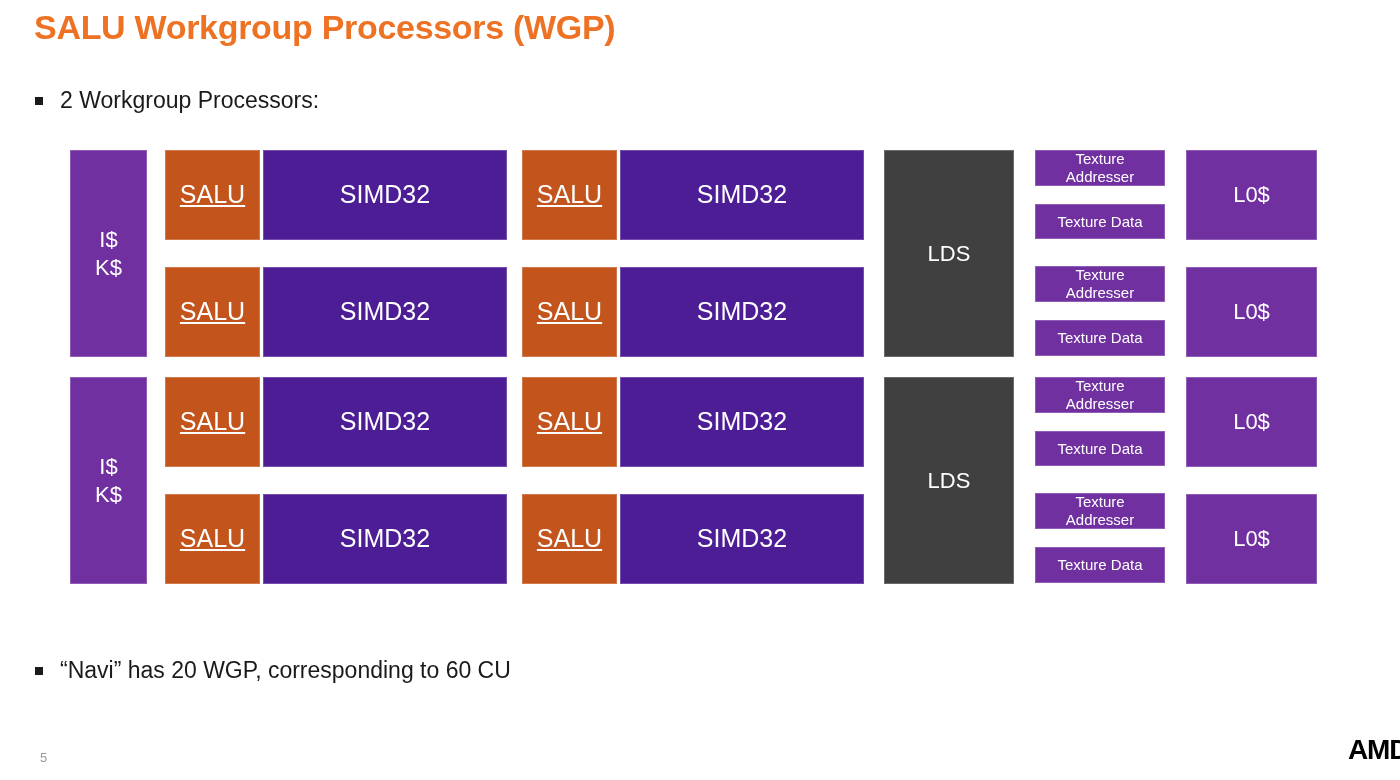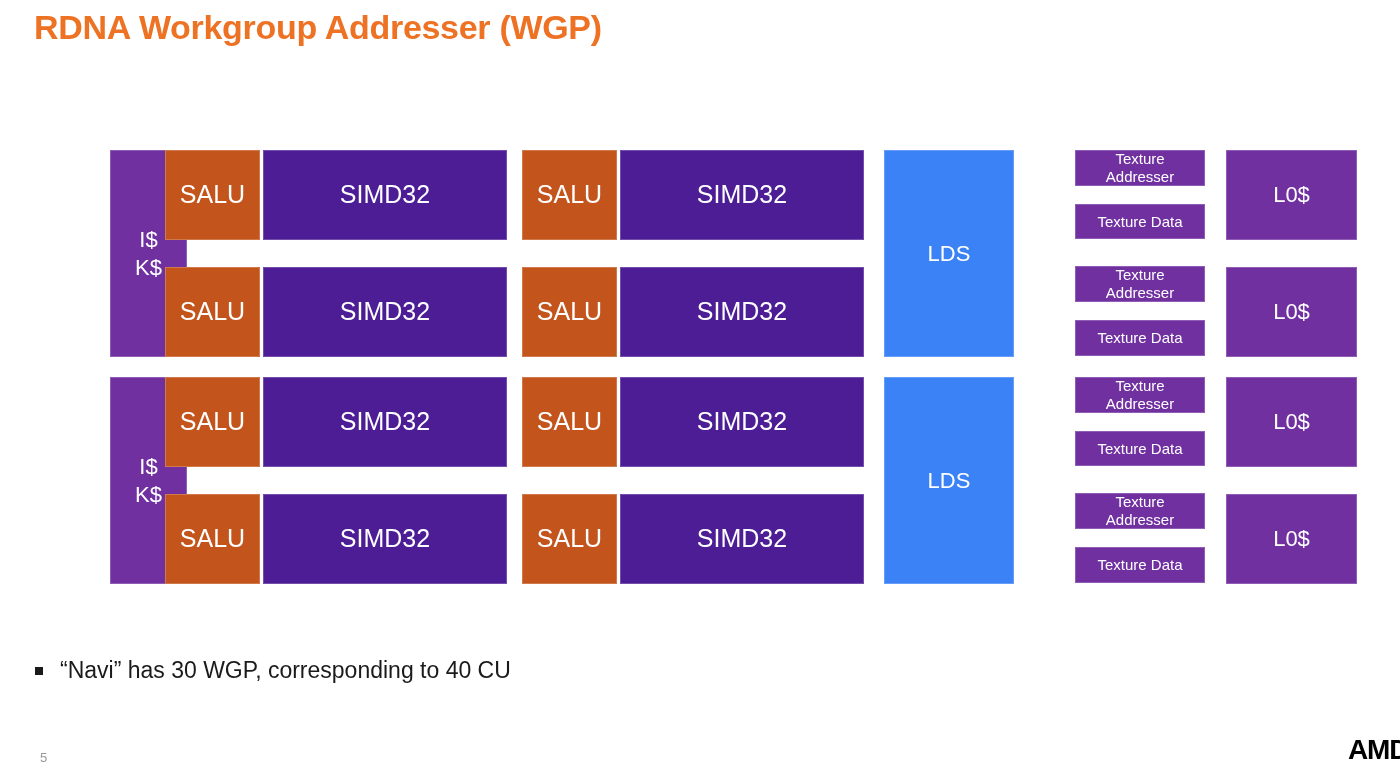--- a/index.html
+++ b/index.html
@@ -21,46 +21,50 @@
   .bullet .sq {
     width:8px; height:8px; background:#1a1a1a; margin-right:17px; flex:none;
   }
   .diagram { position:absolute; left:0; top:0; width:1400px; height:780px; }
   .blk {
     position:absolute; display:flex; align-items:center; justify-content:center;
     text-align:center; color:#ffffff; font-size:25px; line-height:1.25;
     white-space:pre-line;
     box-shadow: inset 0 0 0 1px rgba(255,255,255,0.22);
   }
-  .purple { background:#7030A0;margin-left:40px; }
-  .salu   { background:#C2541C; }
+  .purple { background:#7030A0; }
+  .salu   { background:#C2541C;text-decoration:underline; }
   .simd   { background:#4c1d95; }
-  .green  { background:#3b82f6; }
+  .green  { background:#404040; }
   .cache  { font-size:22px; }
   .tex    { font-size:15px; line-height:1.2; }
   .page-number {
     position:absolute; left:40px; top:750px; font-size:13px; color:#999999;
   }
   .logo {
     position:absolute; left:1348px; top:736px;
     display:flex; align-items:center; gap:20px;
   }
   .logo-text {
     font-size:28px; font-weight:700; color:#000000; letter-spacing:-1.2px;
     line-height:1;
   }
   .logo-mark svg { display:block; }
 </style>
 </head>
 <body>
 
 <div class="slide">
 
-  <h1 class="title">RDNA Workgroup Addresser (WGP)</h1>
+  <h1 class="title">SALU Workgroup Processors (WGP)</h1>
 
+  <div class="bullet bullet-1">
+    <span class="sq"></span>
+    <span>2 Workgroup Processors:</span>
+  </div>
 
   <div class="diagram">
 
     <div class="blk purple cache" style="left:70px;top:150px;width:77px;height:207px">I$
 K$</div>
 
     <div class="blk salu" style="left:165px;top:150px;width:95px;height:90px">SALU</div>
     <div class="blk simd" style="left:263px;top:150px;width:244px;height:90px">SIMD32</div>
     <div class="blk salu" style="left:522px;top:150px;width:95px;height:90px">SALU</div>
     <div class="blk simd" style="left:620px;top:150px;width:244px;height:90px">SIMD32</div>
@@ -104,21 +108,21 @@
 Addresser</div>
     <div class="blk purple tex" style="left:1035px;top:547px;width:130px;height:36px">Texture Data</div>
 
     <div class="blk purple cache" style="left:1186px;top:377px;width:131px;height:90px">L0$</div>
     <div class="blk purple cache" style="left:1186px;top:494px;width:131px;height:90px">L0$</div>
 
   </div>
 
   <div class="bullet bullet-2">
     <span class="sq"></span>
-    <span>“Navi” has 30 WGP, corresponding to 40 CU</span>
+    <span>“Navi” has 20 WGP, corresponding to 60 CU</span>
   </div>
 
   <div class="page-number">5</div>
 
   <div class="logo">
     <span class="logo-text">AMD</span>
     <span class="logo-mark">
       <svg width="24" height="24" viewBox="0 0 100 100" xmlns="http://www.w3.org/2000/svg">
         <polygon points="31,0 100,0 100,100 85,100 31,46" fill="#000000"></polygon>
         <polygon points="0,31 0,100 69,100" fill="#000000"></polygon>

